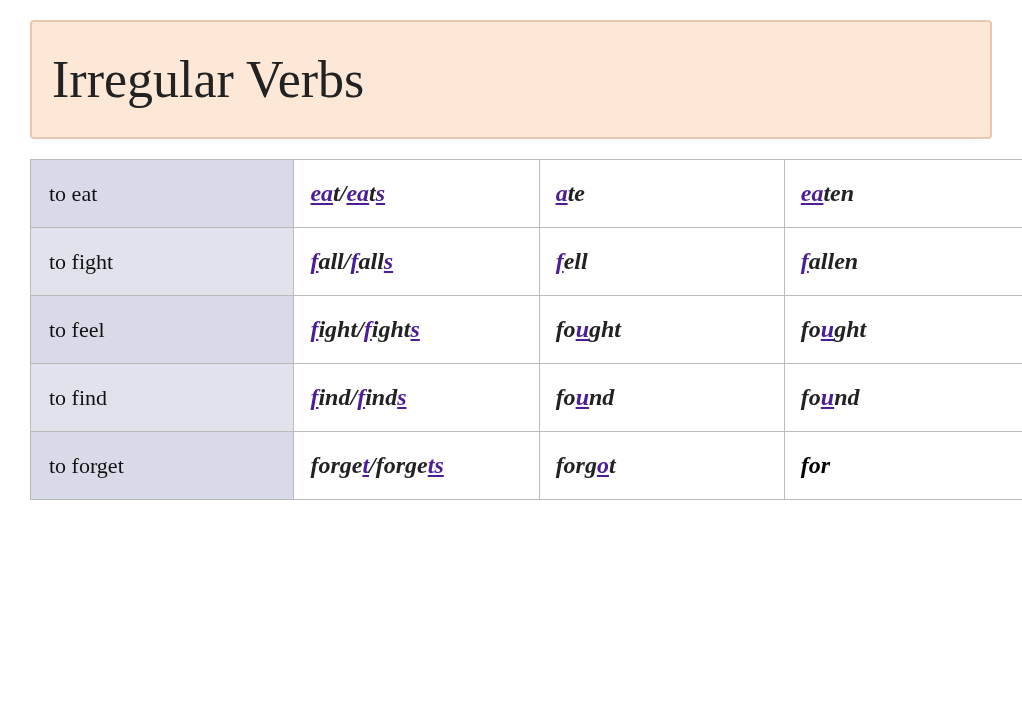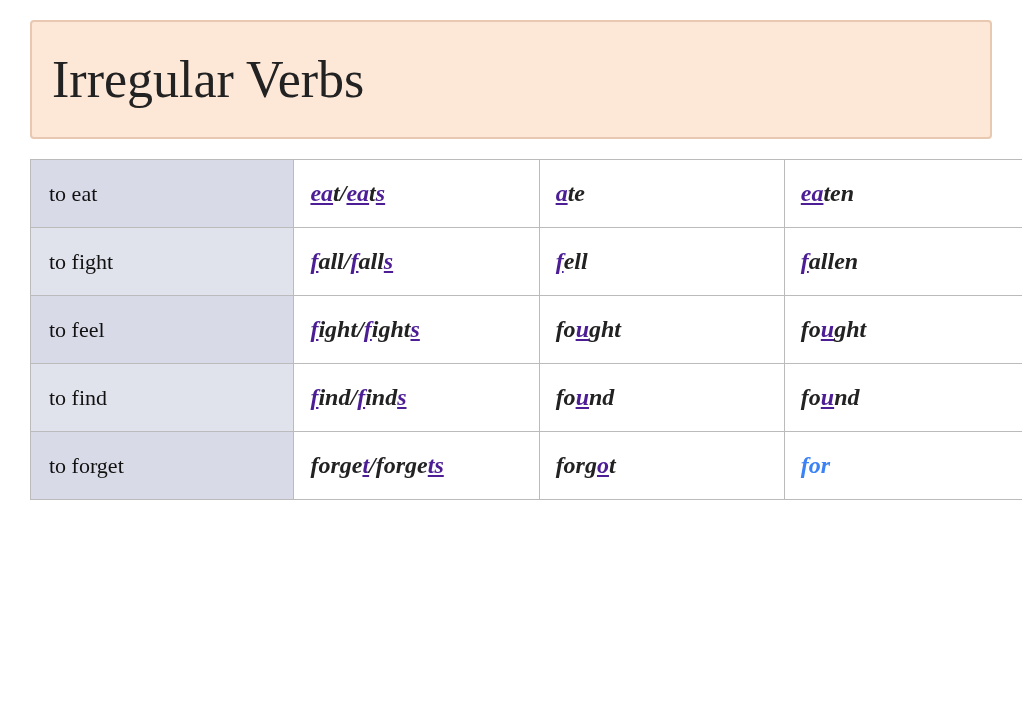--- a/index.html
+++ b/index.html
@@ -73,21 +73,21 @@
     
     .hl {
       color: #4c1d95;
       text-decoration: underline;
       font-style: italic;
       font-weight: bold;
     }
 
     
     .partial {
-      color: #3b82f6;
+      color: #000000;
     }
   </style>
 </head>
 <body>
 
 <div class="page-wrapper">
 
   <div class="title-box">
     <span class="title-text">Irregular Verbs</span>
   </div>

